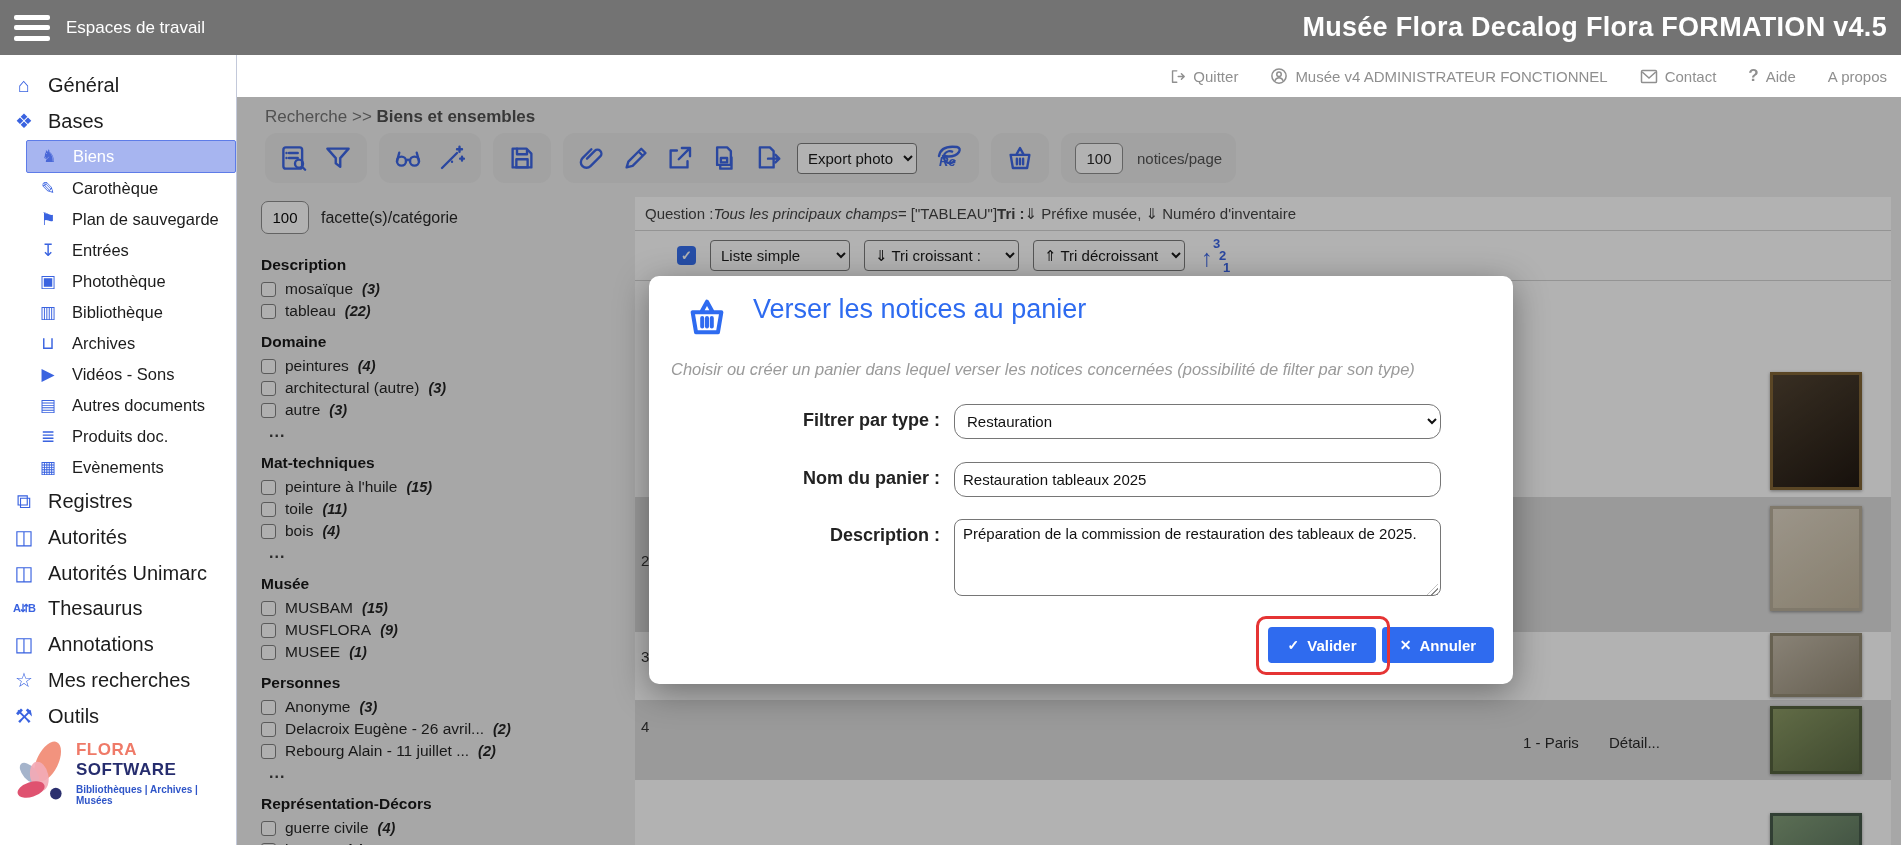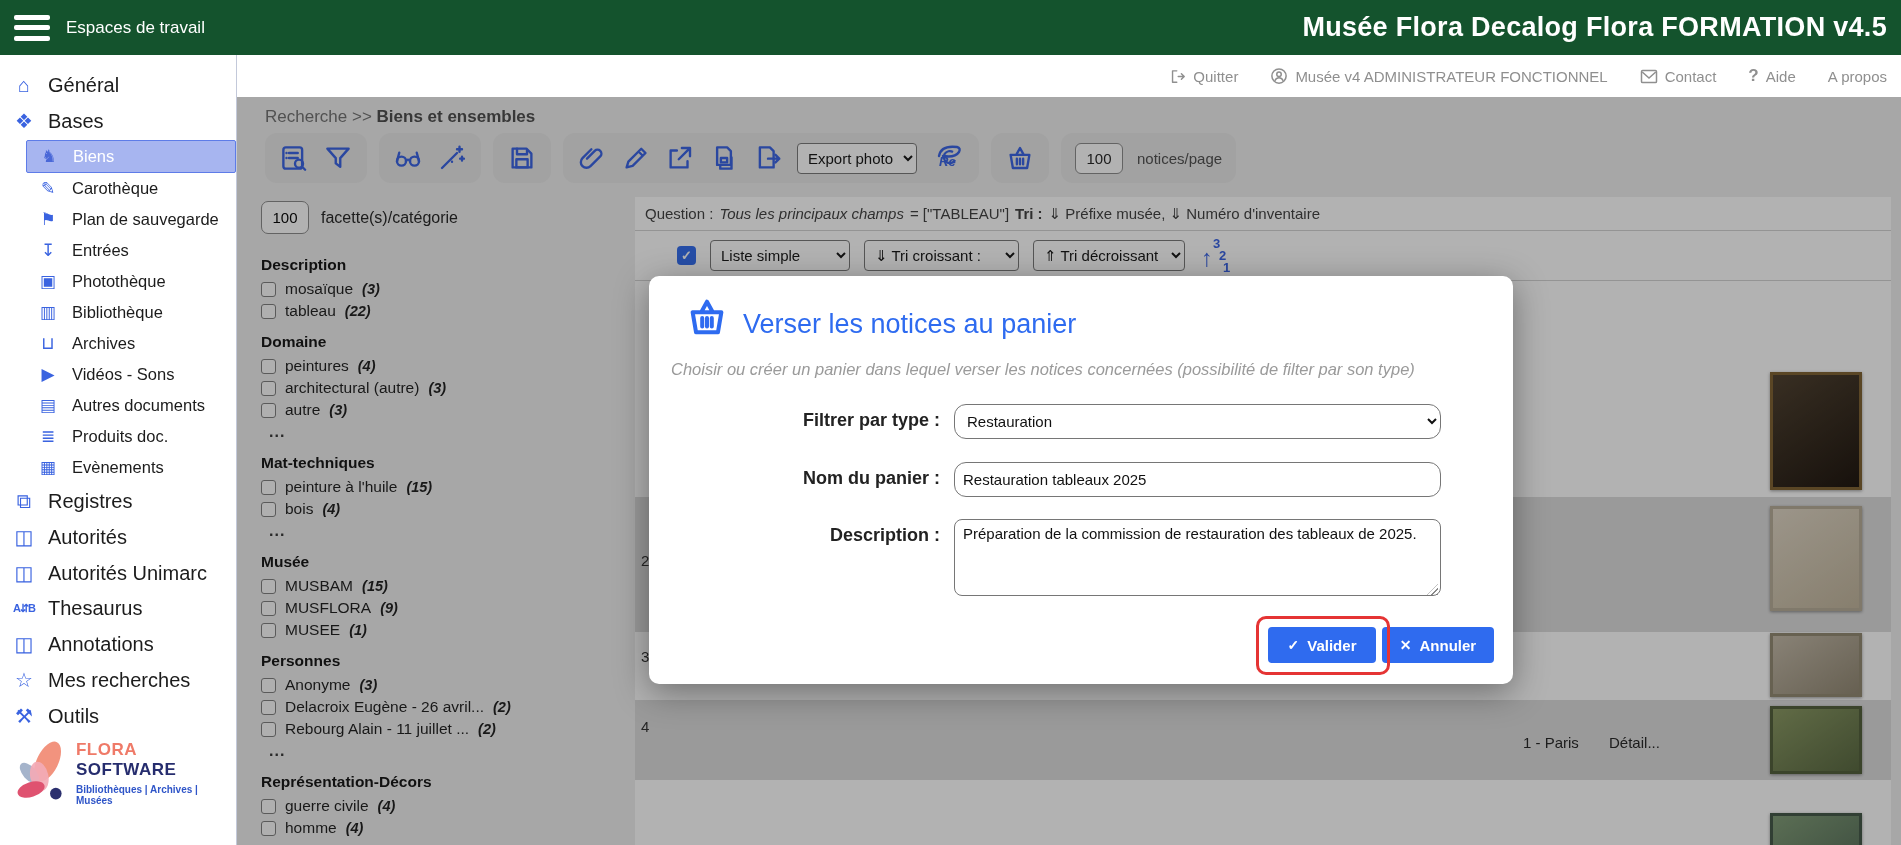--- a/index.html
+++ b/index.html
@@ -1,20 +1,20 @@
 <!DOCTYPE html>
 <html><head>
 <meta charset="utf-8">
 <style>
   * { margin:0; padding:0; box-sizing:border-box; }
   html,body { width:1901px; height:845px; overflow:hidden; font-family:"Liberation Sans",sans-serif; background:#fff; }
   .screen { position:relative; width:1901px; height:845px; overflow:hidden; }
 
   
-  .app-header { position:absolute; left:0; top:0; width:100%; height:55px; background:#14532d; display:flex; align-items:center; z-index:20; }
+  .app-header { position:absolute; left:0; top:0; width:100%; height:55px; background:#737373; display:flex; align-items:center; z-index:20; }
   .burger { width:36px; height:26px; margin-left:14px; display:flex; flex-direction:column; justify-content:space-between; cursor:pointer; }
   .burger span { display:block; height:5px; border-radius:2px; background:#fff; }
   .ws-label { color:#fff; font-size:17px; margin-left:16px; }
   .app-title { position:absolute; right:14px; top:0; height:55px; display:flex; align-items:center; color:#fff; font-size:27px; font-weight:bold; letter-spacing:.3px; }
 
   
   .top-links { position:absolute; left:237px; top:55px; right:0; height:42px; background:#fff; display:flex; align-items:center; justify-content:flex-end; gap:32px; padding-right:14px; color:#8f8f8f; font-size:15px; z-index:6; }
   .top-link { display:flex; align-items:center; gap:7px; cursor:pointer; white-space:nowrap; }
   .top-link svg { display:block; }
   .qmark { font-size:17px; font-weight:bold; }
@@ -59,21 +59,21 @@
   .facet-count span { font-size:16px; color:#222; }
   .fgroup { margin-bottom:13px; }
   .fgroup h4 { font-size:15.5px; color:#101010; margin-bottom:6px; font-weight:bold; }
   .fitem { display:flex; align-items:center; gap:9px; margin:4px 0; font-size:15.5px; color:#1a1a1a; }
   .fbox { width:15px; height:15px; border:1.5px solid #7c7c7c; border-radius:3px; background:#fbfbfb; flex:0 0 15px; cursor:pointer; }
   .fcount { font-weight:bold; font-style:italic; font-size:14.5px; }
   .fmore { margin:2px 0 0 8px; font-weight:bold; color:#333; letter-spacing:1px; }
 
   
   .results { position:absolute; left:398px; top:100px; right:10px; bottom:0; background:#fff; }
-  .qrow { height:34px; display:flex; align-items:center; padding-left:10px; border-bottom:1px solid #d2d2d2; font-size:15px; color:#3d3d3d; gap:6px; white-space:nowrap; }
+  .qrow { height:34px; display:flex; align-items:center; padding-left:10px; border-bottom:1px solid #d2d2d2; font-size:15px; color:#3d3d3d; white-space:nowrap; }
   .qrow .qfield { font-style:italic; }
   .qrow .tri { font-weight:bold; }
   .sortrow { height:50px; display:flex; align-items:center; gap:14px; padding-left:42px; border-bottom:1px solid #d2d2d2; }
   .cb { width:19px; height:19px; background:#2f6bef; border-radius:4px; color:#fff; font-size:13px; font-weight:bold; display:flex; align-items:center; justify-content:center; cursor:pointer; }
   .sort321 { position:relative; width:34px; height:40px; color:#3560e4; font-weight:bold; }
   .sort321 i { position:absolute; font-style:normal; font-size:13px; }
   .sort321 .n3 { left:14px; top:0; }
   .sort321 .n2 { left:20px; top:12px; }
   .sort321 .n1 { left:24px; top:24px; }
   .sort321 .ar { position:absolute; left:2px; top:8px; font-size:24px; }
@@ -81,21 +81,21 @@
   .rows { position:absolute; left:0; right:0; top:85px; bottom:0; }
   .stripe { position:absolute; left:0; right:0; background:#dcdcdc; }
   .rownum { position:absolute; left:6px; font-size:15px; color:#2e2e2e; }
   .thumb { position:absolute; left:1135px; width:92px; border:3px solid; box-shadow:0 1px 3px rgba(0,0,0,.4); cursor:pointer; }
   .tailrow { position:absolute; left:888px; top:452px; font-size:15px; color:#222; white-space:nowrap; }
   .tailrow .det { margin-left:26px; }
 
   
   .dim { position:absolute; left:237px; top:97px; right:0; bottom:0; background:rgba(20,20,20,.33); z-index:8; }
   .modal { position:absolute; left:649px; top:276px; width:864px; height:408px; background:#fff; border-radius:10px; box-shadow:0 8px 34px rgba(0,0,0,.38); z-index:10; }
-  .m-head { position:absolute; left:34px; top:18px; display:flex; align-items:flex-end; gap:12px; }
+  .m-head { position:absolute; left:34px; top:18px; display:flex; align-items:flex-start; gap:22px; }
   .m-title { color:#2e6bf0; font-size:27px; }
   .m-sub { position:absolute; left:22px; top:84px; right:22px; font-size:16.5px; font-style:italic; color:#9a9a9a; }
   .m-row { position:absolute; left:0; width:100%; display:flex; align-items:flex-start; }
   .m-label { width:305px; text-align:right; padding-right:14px; font-size:18px; font-weight:600; color:#222; padding-top:6px; }
   .m-field { width:487px; }
   .m-field select, .m-field input { width:100%; height:35px; border:1px solid #767676; border-radius:12px; font-size:15px; font-family:inherit; padding:0 8px; background:#fff; color:#111; }
   .m-field textarea { width:100%; height:77px; border:1px solid #767676; border-radius:8px; font-size:15px; font-family:inherit; padding:5px 8px; resize:none; color:#111; position:relative; }
   .ta-wrap { position:relative; }
   .ta-corner { position:absolute; right:3px; bottom:5px; width:11px; height:11px; background:repeating-linear-gradient(135deg, transparent 0 2.5px, #8a8a8a 2.5px 4px); clip-path:polygon(100% 0, 100% 100%, 0 100%); pointer-events:none; }
   .m-btns { position:absolute; left:0; top:351px; width:100%; height:36px; }
@@ -364,20 +364,25 @@
           </div>
           <div class="fgroup">
             <h4>Mat-techniques</h4>
             <div class="fitem">
               <span class="fbox"></span>
               <span>peinture à l'huile</span>
               <span class="fcount">(15)</span>
             </div>
             <div class="fitem">
               <span class="fbox"></span>
+              <span>toile</span>
+              <span class="fcount">(11)</span>
+            </div>
+            <div class="fitem">
+              <span class="fbox"></span>
               <span>bois</span>
               <span class="fcount">(4)</span>
             </div>
             <div class="fmore">...</div>
           </div>
           <div class="fgroup">
             <h4>Musée</h4>
             <div class="fitem">
               <span class="fbox"></span>
               <span>MUSBAM</span>

